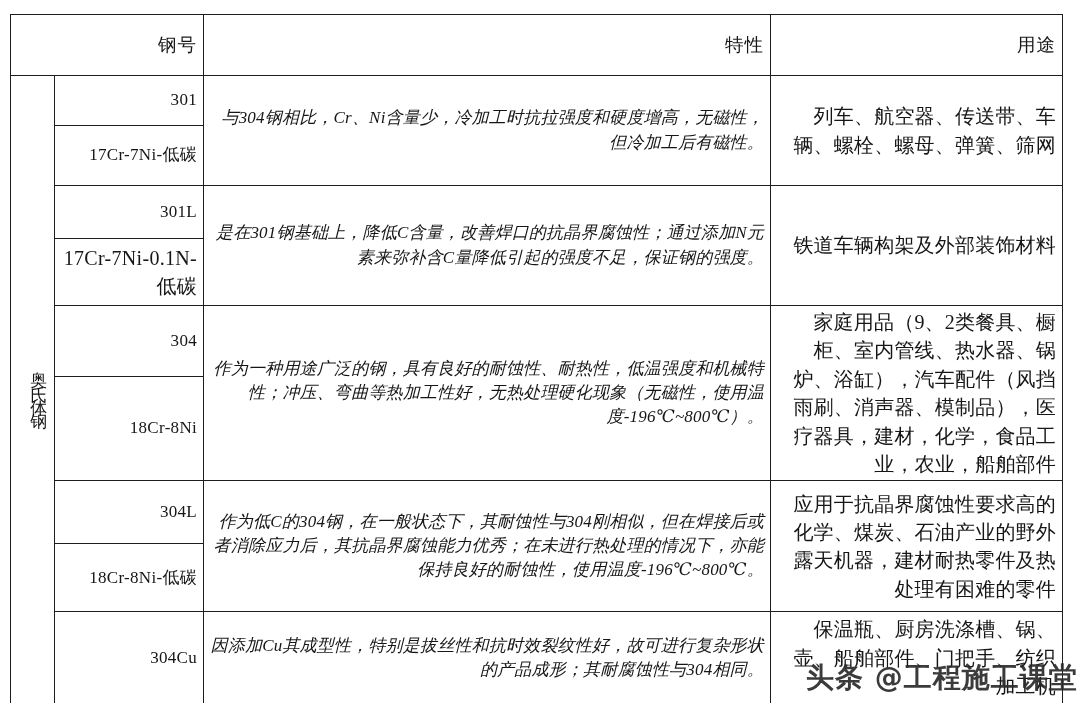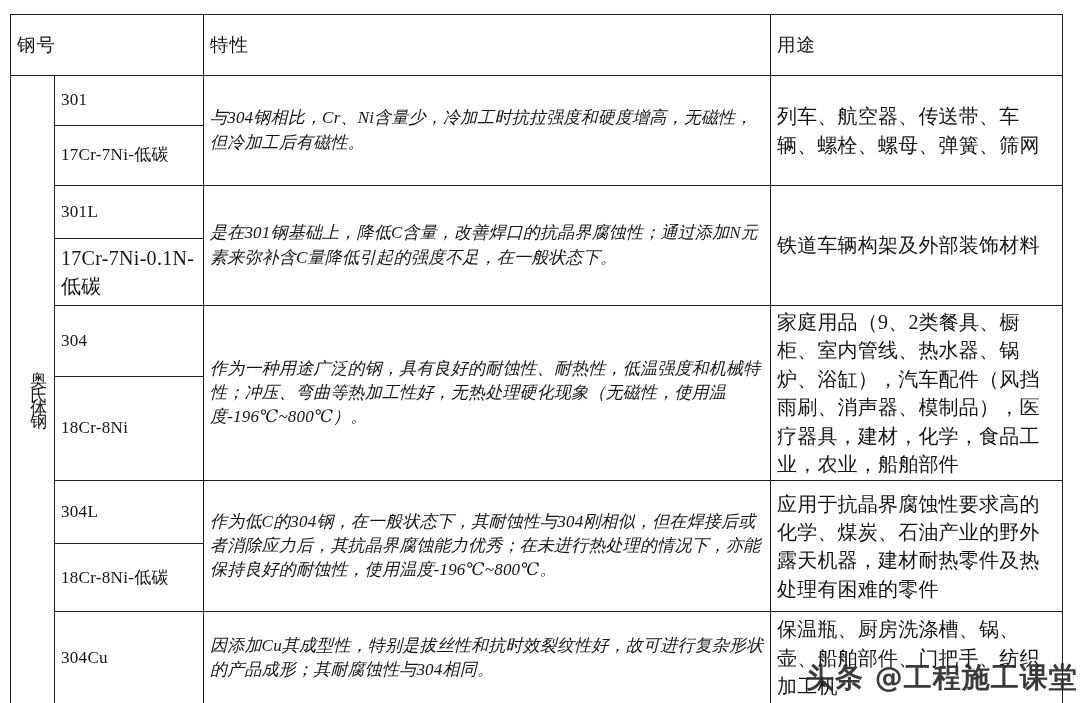--- a/index.html
+++ b/index.html
@@ -31,21 +31,21 @@
     width: 1052px;
     border-collapse: collapse;
     table-layout: fixed;
     background: #ffffff;
   }
   table.steel-table td,
   table.steel-table th {
     border: 1.6px solid #1d1d1d;
     padding: 2px 6px;
     vertical-align: middle;
-    text-align: left;
+    text-align: right;
     font-weight: normal;
     color: #161616;
     line-height: 1.42;
   }
 
   
   col.c-cat   { width: 44px; }
   col.c-grade { width: 149px; }
   col.c-prop  { width: 567px; }
   col.c-use   { width: 292px; }
@@ -162,21 +162,21 @@
         <td class="grade h-301a">301</td>
         <td class="prop" rowspan="2">与304钢相比，Cr、Ni含量少，冷加工时抗拉强度和硬度增高，无磁性，但冷加工后有磁性。</td>
         <td class="use" rowspan="2">列车、航空器、传送带、车辆、螺栓、螺母、弹簧、筛网</td>
       </tr>
       <tr>
         <td class="grade h-301b">17Cr-7Ni-低碳</td>
       </tr>
 
       <tr>
         <td class="grade h-301La">301L</td>
-        <td class="prop" rowspan="2">是在301钢基础上，降低C含量，改善焊口的抗晶界腐蚀性；通过添加N元素来弥补含C量降低引起的强度不足，在一般状态下。</td>
+        <td class="prop" rowspan="2">是在301钢基础上，降低C含量，改善焊口的抗晶界腐蚀性；通过添加N元素来弥补含C量降低引起的强度不足，保证钢的强度。</td>
         <td class="use" rowspan="2">铁道车辆构架及外部装饰材料</td>
       </tr>
       <tr>
         <td class="grade small h-301Lb">17Cr-7Ni-0.1N-低碳</td>
       </tr>
 
       <tr>
         <td class="grade h-304a">304</td>
         <td class="prop" rowspan="2">作为一种用途广泛的钢，具有良好的耐蚀性、耐热性，低温强度和机械特性；冲压、弯曲等热加工性好，无热处理硬化现象（无磁性，使用温度-196℃~800℃）。</td>
         <td class="use" rowspan="2">家庭用品（9、2类餐具、橱柜、室内管线、热水器、锅炉、浴缸），汽车配件（风挡雨刷、消声器、模制品），医疗器具，建材，化学，食品工业，农业，船舶部件</td>

